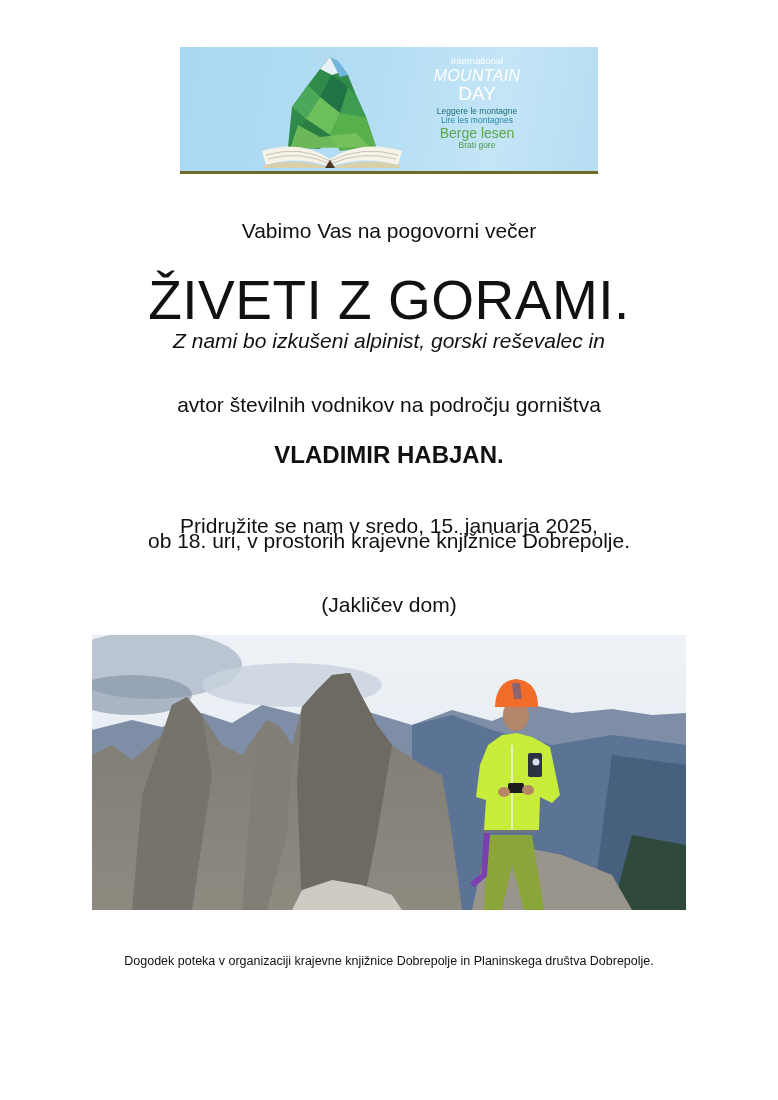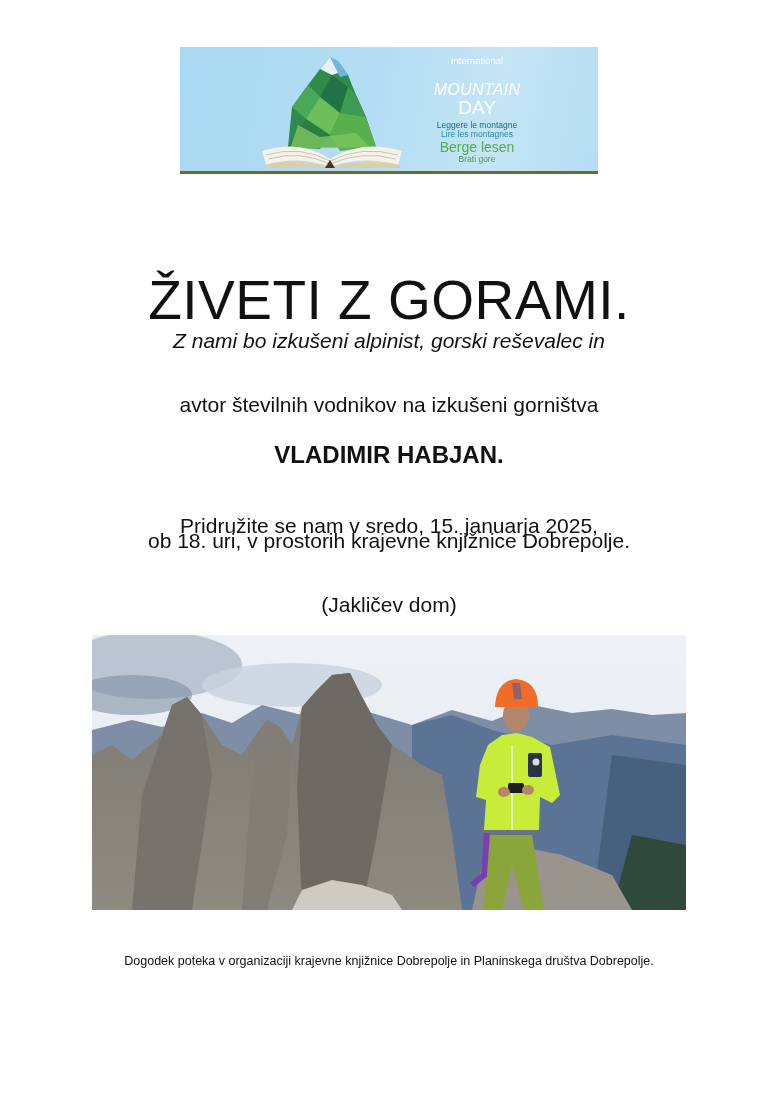--- a/index.html
+++ b/index.html
@@ -32,21 +32,21 @@
       background: #6f6a2a;
     }
     .banner svg { position: absolute; left: 0; top: 0; }
     .banner-text {
       position: absolute;
       left: 242px; top: 9px;
       width: 110px;
       text-align: center;
       line-height: 1;
     }
-    .bt-intl { color: #ffffff; font-size: 9.5px; display: block; margin-bottom: 16px; }
+    .bt-intl { color: #ffffff; font-size: 9.5px; display: block; margin-bottom: 2px; }
     .bt-mountain { color: #ffffff; font-size: 16px; display: block; letter-spacing: 0.3px; font-style: italic; }
     .bt-day { color: #ffffff; font-size: 19px; display: block; margin-bottom: 4px; }
     .bt-l1 { color: #1a6c78; font-size: 8.5px; display: block; margin-bottom: 1px; }
     .bt-l2 { color: #2588a6; font-size: 8.5px; display: block; margin-bottom: 1px; }
     .bt-l3 { color: #5aa84a; font-size: 14px; display: block; margin-bottom: 1px; }
     .bt-l4 { color: #4e9c43; font-size: 8.5px; display: block; }
 
     
     .line {
       position: absolute;
@@ -106,23 +106,24 @@
       <span class="bt-mountain">MOUNTAIN</span>
       <span class="bt-day">DAY</span>
       <span class="bt-l1">Leggere le montagne</span>
       <span class="bt-l2">Lire les montagnes</span>
       <span class="bt-l3">Berge lesen</span>
       <span class="bt-l4">Brati gore</span>
     </div>
   </div>
   <div class="banner-rule"></div>
 
+  <div class="line intro">Vabimo Vas na pogovorni večer</div>
   <div class="line title">ŽIVETI Z GORAMI.</div>
   <div class="line body1">Z nami bo izkušeni alpinist, gorski reševalec in</div>
-  <div class="line body2">avtor številnih vodnikov na izkušeni gorništva</div>
+  <div class="line body2">avtor številnih vodnikov na področju gorništva</div>
   <div class="line speaker">VLADIMIR HABJAN.</div>
 
   <div class="line date">Pridružite se nam v sredo,  15. januarja 2025,</div>
   <div class="line place">ob 18. uri, v prostorih krajevne knjižnice Dobrepolje.</div>
   <div class="line venue">(Jakličev dom)</div>
 
   <div class="photo" title="Climber in orange helmet and lime-green jacket standing in front of rocky mountain peaks">
     <svg width="594" height="275" viewBox="0 0 594 275">
       <defs>
         <linearGradient id="sky" x1="0" y1="0" x2="0" y2="1">

